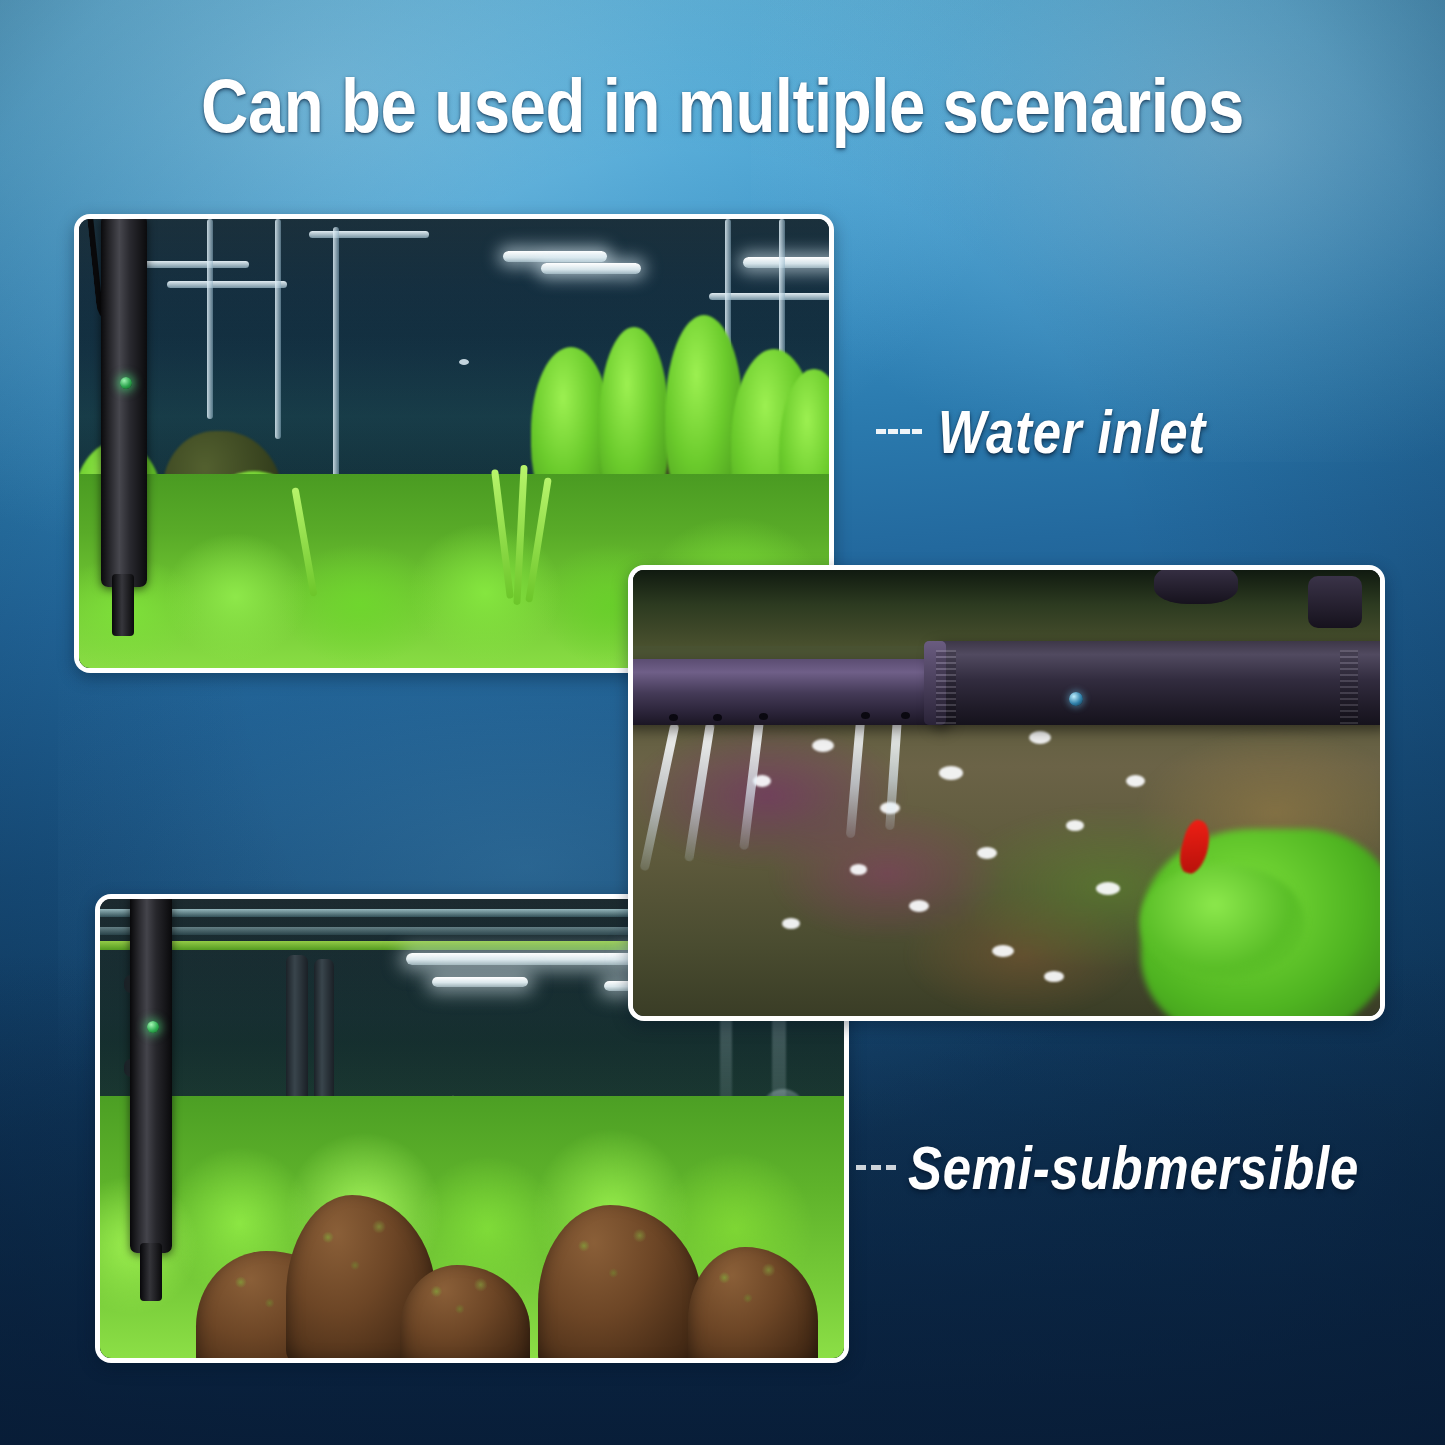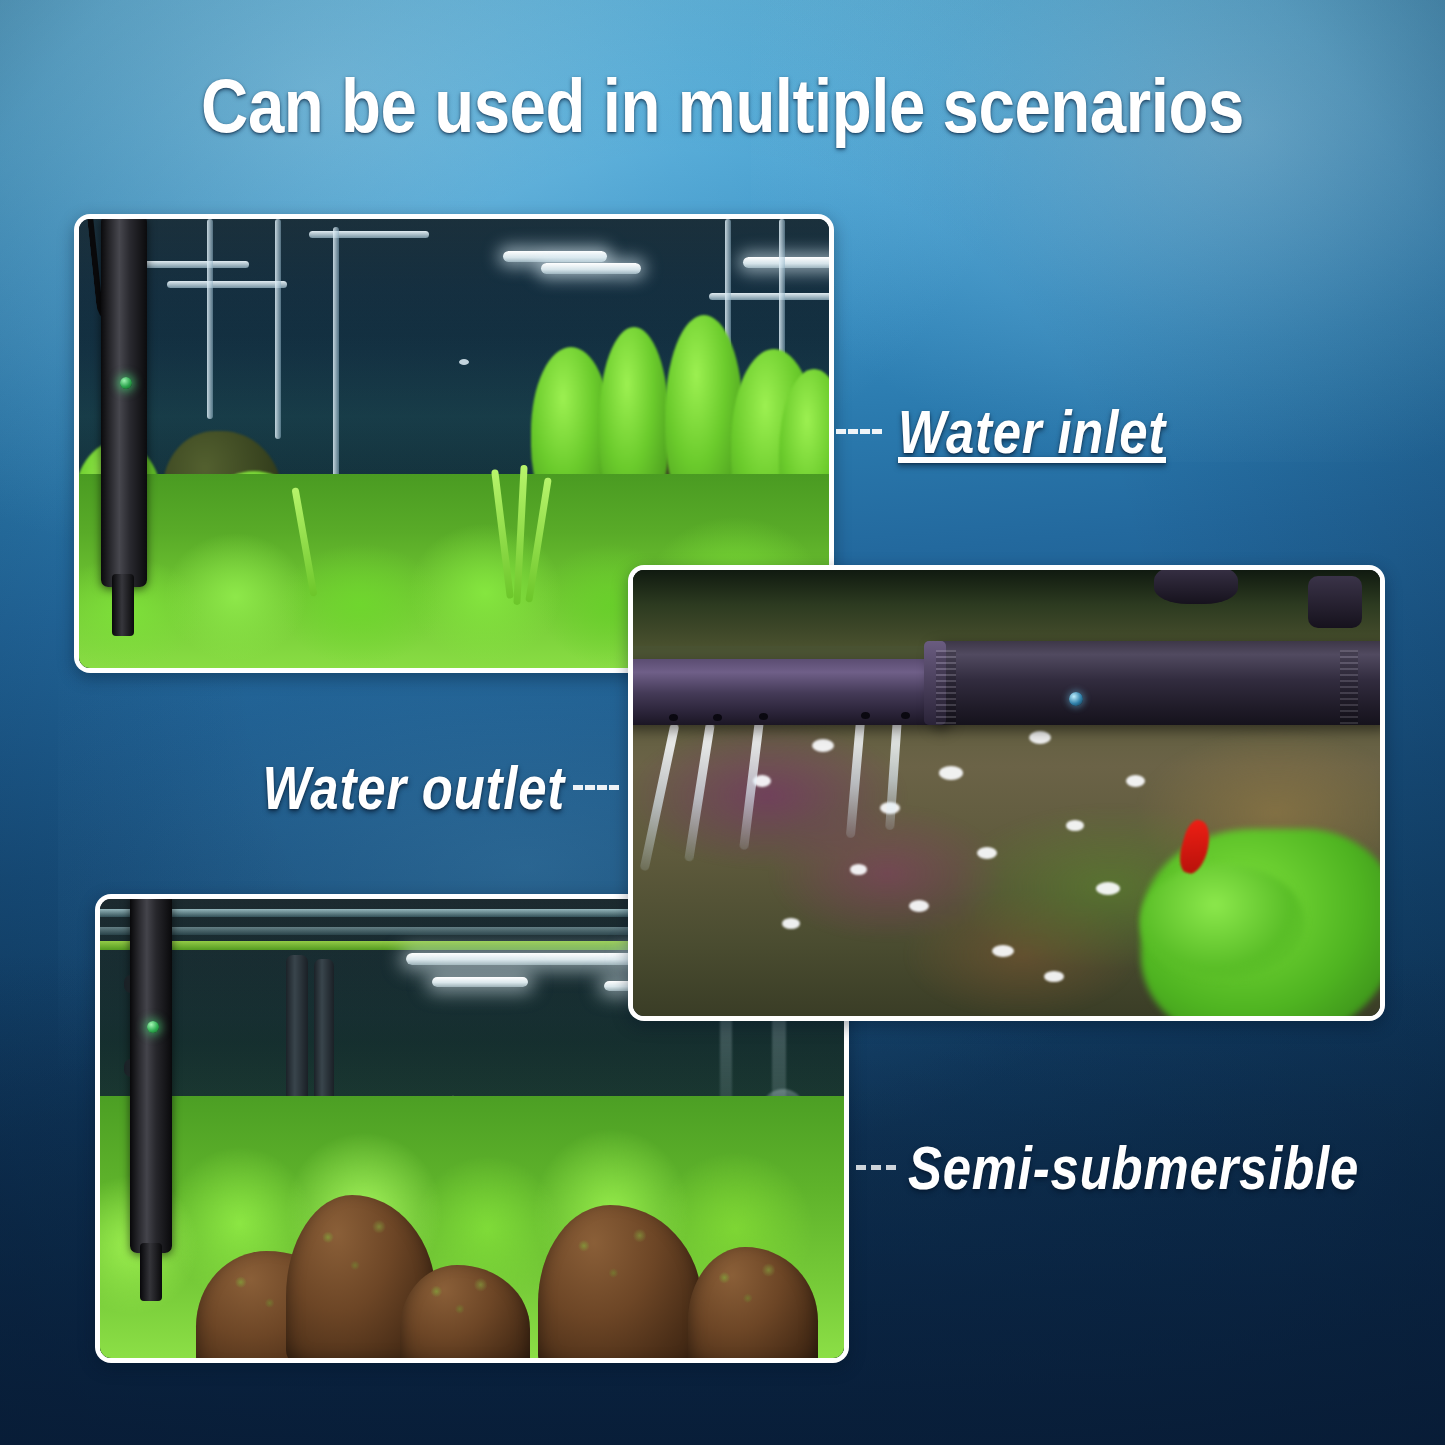--- a/index.html
+++ b/index.html
@@ -352,21 +352,21 @@
     transform:scaleX(.82);
     transform-origin:left center;
   }
   .label.rightdash .txt{transform-origin:right center;}
   .dash{
     flex:none;
     height:0;
     border-top:5px dashed #ffffff;
     opacity:.92;
   }
-  #label-water-inlet{left:836px;top:396px;text-decoration:underline;}
+  #label-water-inlet{left:876px;top:396px;}
   #label-water-inlet .dash{width:46px;margin-right:16px;}
   #label-water-outlet{left:196px;top:752px;}
   #label-water-outlet .dash{width:46px;margin-left:8px;}
   #label-semi-submersible{left:856px;top:1132px;}
   #label-semi-submersible .dash{width:40px;margin-right:12px;opacity:.8;}
 </style>
 </head>
 <body>
 
 <div id="stage">
@@ -525,23 +525,19 @@
         <div class="s3-led-dot"></div>
       </div>
     </div>
   </div>
 
   <div id="label-water-inlet" class="label">
     <span class="dash"></span>
     <span class="txt">Water inlet</span>
   </div>
 
-  <div id="label-water-outlet" class="label rightdash">
-    <span class="txt">Water outlet</span>
-    <span class="dash"></span>
-  </div>
 
   <div id="label-semi-submersible" class="label">
     <span class="dash"></span>
     <span class="txt">Semi-submersible</span>
   </div>
 
 </div>
 
 </body></html>

